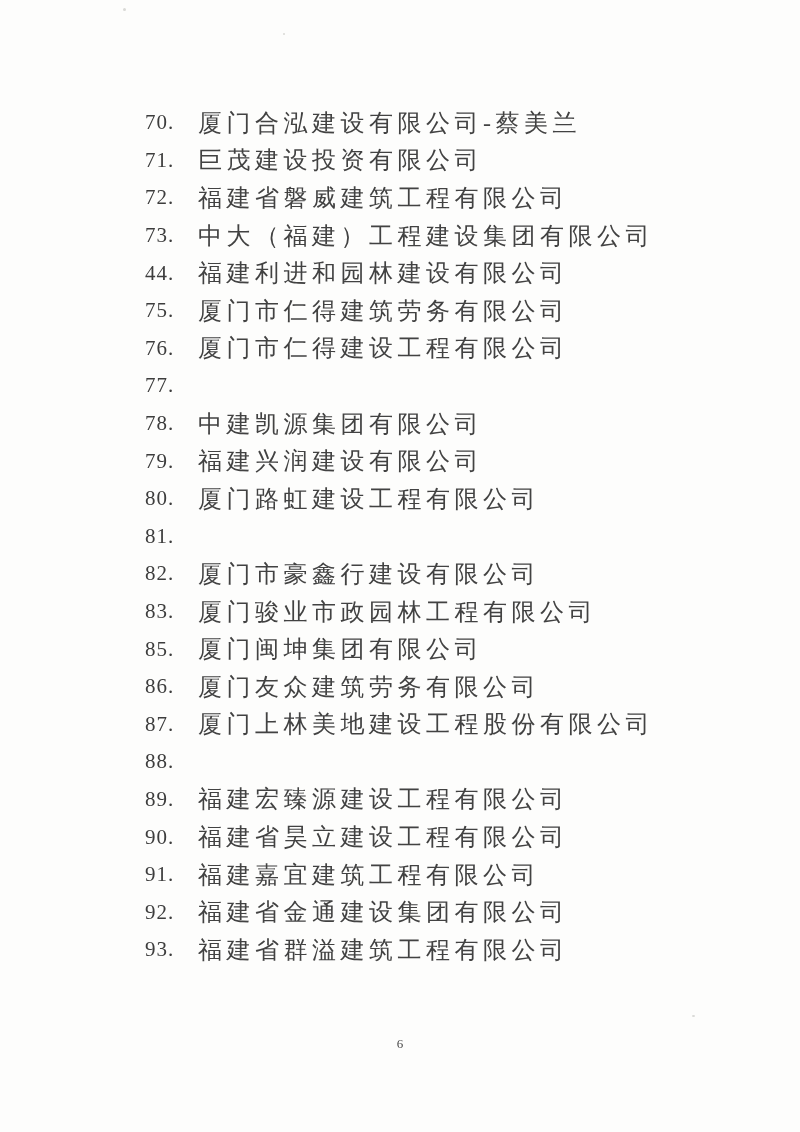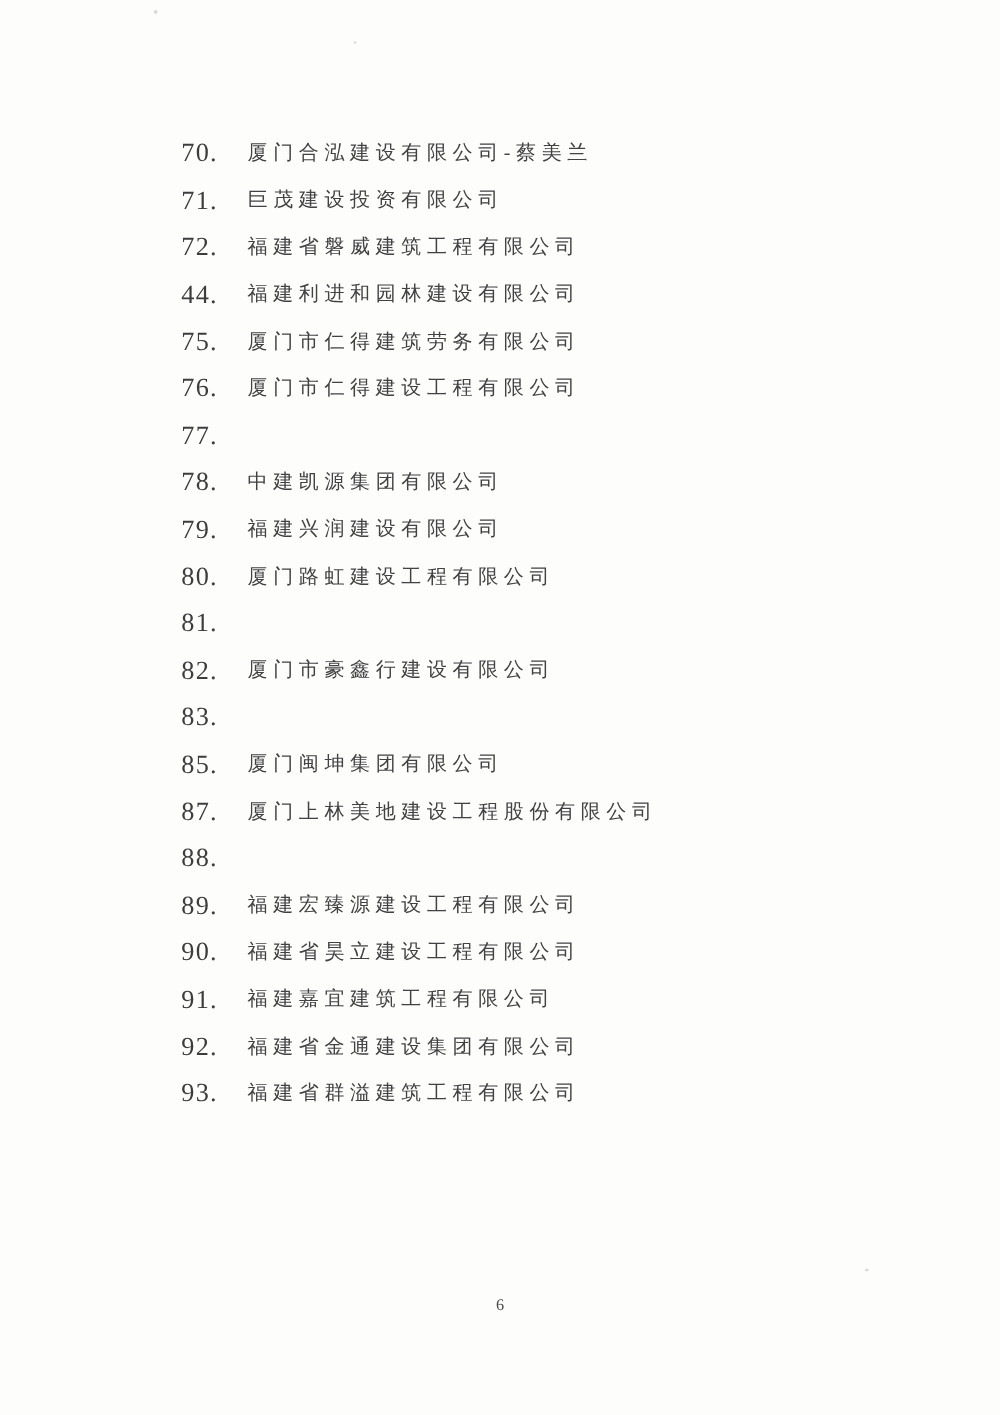--- a/index.html
+++ b/index.html
@@ -31,21 +31,21 @@
     white-space: nowrap;
   }
   .num {
     display: inline-block;
     width: 53px;
     font-size: 21px;
     letter-spacing: 1px;
     color: #3d3d3d;
   }
   .name {
-    font-size: 16px;
+    font-size: 24px;
     letter-spacing: 4.5px;
     color: #424242;
   }
   .page-number {
     position: absolute;
     left: 0;
     right: 0;
     top: 1036px;
     text-align: center;
     font-size: 13px;
@@ -78,20 +78,24 @@
   <li class="row">
     <span class="num">71.</span>
     <span class="name">巨茂建设投资有限公司</span>
   </li>
 
   <li class="row">
     <span class="num">72.</span>
     <span class="name">福建省磐威建筑工程有限公司</span>
   </li>
 
+  <li class="row">
+    <span class="num">73.</span>
+    <span class="name">中大（福建）工程建设集团有限公司</span>
+  </li>
 
   <li class="row">
     <span class="num">44.</span>
     <span class="name">福建利进和园林建设有限公司</span>
   </li>
 
   <li class="row">
     <span class="num">75.</span>
     <span class="name">厦门市仁得建筑劳务有限公司</span>
   </li>
@@ -124,28 +128,33 @@
     <span class="num">81.</span>
   </li>
 
   <li class="row">
     <span class="num">82.</span>
     <span class="name">厦门市豪鑫行建设有限公司</span>
   </li>
 
   <li class="row">
     <span class="num">83.</span>
+    <span class="name">厦门骏业市政园林工程有限公司</span>
   </li>
 
 
   <li class="row">
     <span class="num">85.</span>
     <span class="name">厦门闽坤集团有限公司</span>
   </li>
 
+  <li class="row">
+    <span class="num">86.</span>
+    <span class="name">厦门友众建筑劳务有限公司</span>
+  </li>
 
   <li class="row">
     <span class="num">87.</span>
     <span class="name">厦门上林美地建设工程股份有限公司</span>
   </li>
 
   <li class="row">
     <span class="num">88.</span>
   </li>
 

